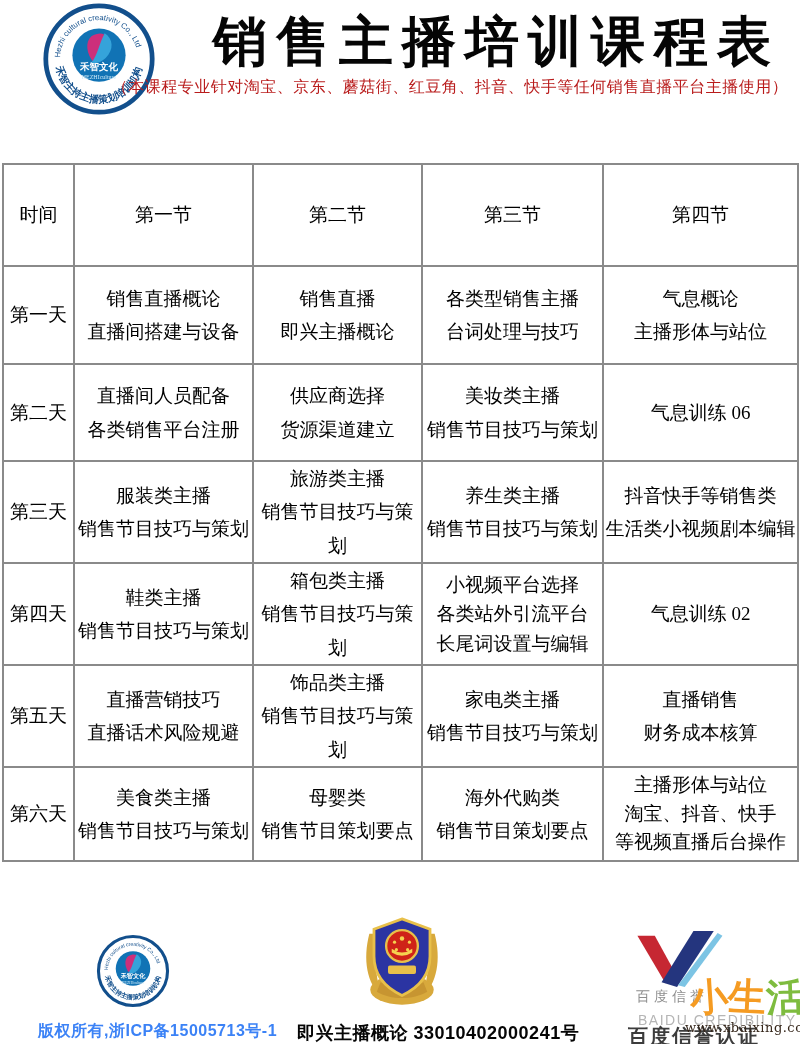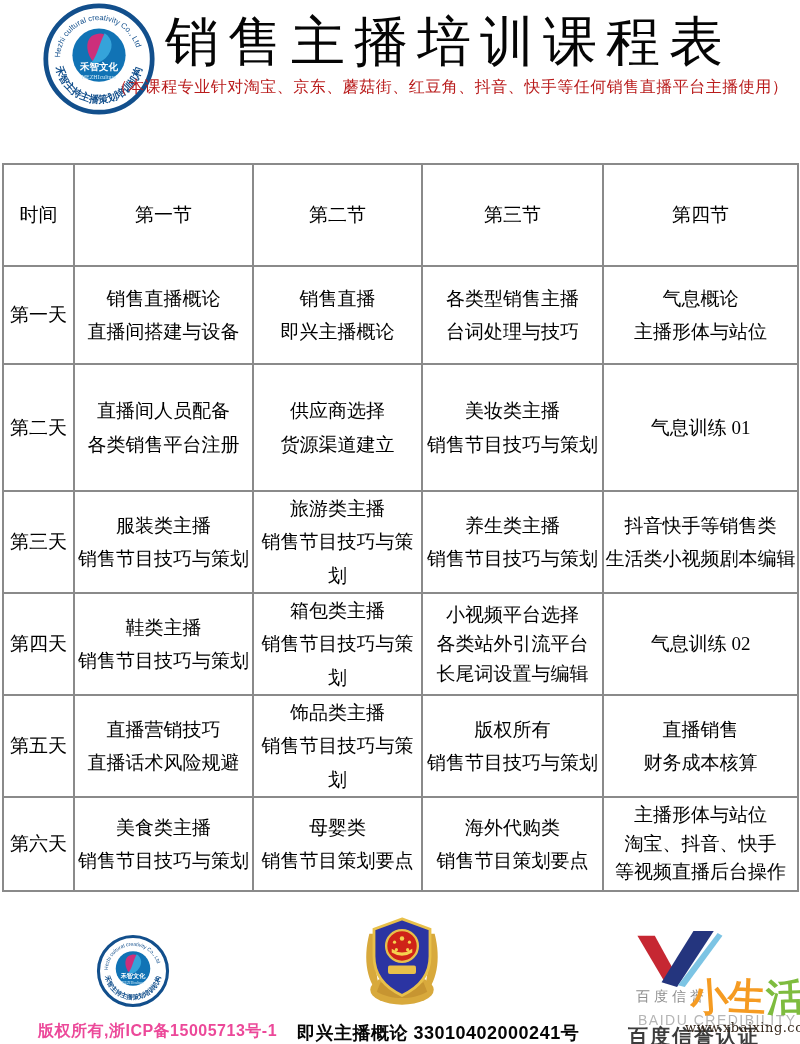--- a/index.html
+++ b/index.html
@@ -1,39 +1,39 @@
 <!DOCTYPE html>
 <html><head>
 <meta charset="utf-8">
 <style>
   html,body{margin:0;padding:0;background:#fff;}
   .page{position:relative;width:800px;height:1044px;background:#ffffff;overflow:hidden;
         font-family:"Liberation Serif",serif;color:#000;}
 
   
-  .main-title{position:absolute;left:165px;top:6px;width:615px;text-align:left;
-              font-size:54px;font-weight:normal;letter-spacing:9px;white-space:nowrap;color:#050505;}
+  .main-title{position:absolute;left:165px;top:6px;width:615px;text-align:right;
+              font-size:54px;font-weight:bold;letter-spacing:9px;white-space:nowrap;color:#050505;}
   .subtitle{position:absolute;left:110px;top:77px;width:680px;text-align:center;
             font-size:16px;color:#b91c1c;letter-spacing:0.5px;}
 
   .hezhi-badge{position:absolute;}
   .hezhi-badge.lg{left:42px;top:2px;width:114px;height:114px;}
   .hezhi-badge.sm{left:96px;top:934px;width:74px;height:74px;}
 
   
   table.course{position:absolute;left:2px;top:163px;border-collapse:collapse;table-layout:fixed;}
   table.course td{border:2px solid #8a8a8a;text-align:center;vertical-align:middle;
                   font-size:19px;line-height:1.75;white-space:pre-line;padding:0;
                   font-family:"Liberation Serif",serif;color:#000;}
   td.day-cell{font-size:20px;}
   tr.head-row td{font-size:19px;border-radius:12px;}
 
   
   .copyright{position:absolute;left:38px;top:1021px;font-family:"Liberation Sans",sans-serif;
-             font-size:16px;font-weight:600;color:#ec4899;letter-spacing:0.5px;}
+             font-size:16px;font-weight:600;color:#3b82f6;letter-spacing:0.5px;}
   .police-badge{position:absolute;left:360px;top:903px;width:84px;height:112px;}
   .police-record{position:absolute;left:297px;top:1021px;font-family:"Liberation Sans",sans-serif;
                  font-size:18px;font-weight:bold;color:#050505;letter-spacing:0.5px;}
 
   .baidu-logo{position:absolute;left:628px;top:931px;width:100px;height:58px;}
   .baidu-cn{position:absolute;left:636px;top:988px;font-family:"Liberation Sans",sans-serif;
             font-size:14px;color:#8e8e8e;letter-spacing:4px;}
   .baidu-en{position:absolute;left:638px;top:1012px;font-family:"Liberation Sans",sans-serif;
             font-size:14px;color:#b5b5b5;letter-spacing:1.5px;}
   .baidu-cert{position:absolute;left:628px;top:1023px;font-family:"Liberation Sans",sans-serif;
@@ -92,29 +92,29 @@
       <td class="day-cell">第一天</td>
       <td>销售直播概论
 直播间搭建与设备</td>
       <td>销售直播
 即兴主播概论</td>
       <td>各类型销售主播
 台词处理与技巧</td>
       <td>气息概论
 主播形体与站位</td>
     </tr>
-    <tr style="height:127px">
+    <tr style="height:97px">
       <td class="day-cell">第二天</td>
       <td>直播间人员配备
 各类销售平台注册</td>
       <td>供应商选择
 货源渠道建立</td>
       <td>美妆类主播
 销售节目技巧与策划</td>
-      <td>气息训练 01</td>
+      <td>气息训练 06</td>
     </tr>
     <tr style="height:102px">
       <td class="day-cell">第三天</td>
       <td>服装类主播
 销售节目技巧与策划</td>
       <td>旅游类主播
 销售节目技巧与策划</td>
       <td>养生类主播
 销售节目技巧与策划</td>
       <td>抖音快手等销售类
@@ -130,21 +130,21 @@
 各类站外引流平台
 长尾词设置与编辑</td>
       <td>气息训练 02</td>
     </tr>
     <tr style="height:102px">
       <td class="day-cell">第五天</td>
       <td>直播营销技巧
 直播话术风险规避</td>
       <td>饰品类主播
 销售节目技巧与策划</td>
-      <td>版权所有
+      <td>家电类主播
 销售节目技巧与策划</td>
       <td>直播销售
 财务成本核算</td>
     </tr>
     <tr style="height:94px">
       <td class="day-cell">第六天</td>
       <td>美食类主播
 销售节目技巧与策划</td>
       <td>母婴类
 销售节目策划要点</td>

